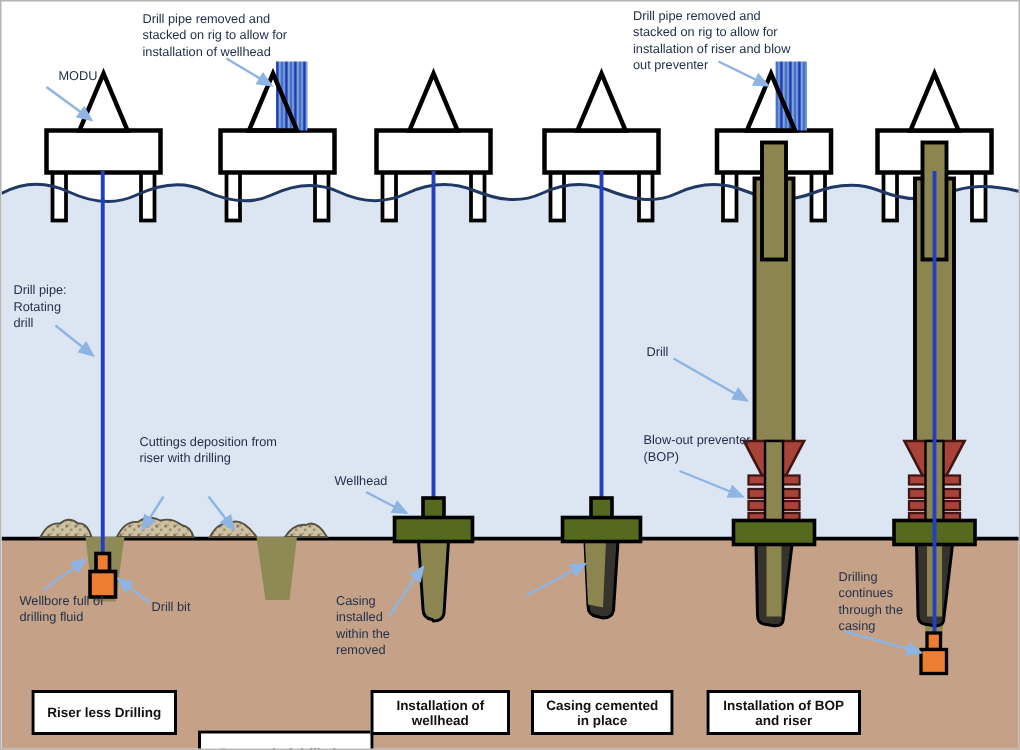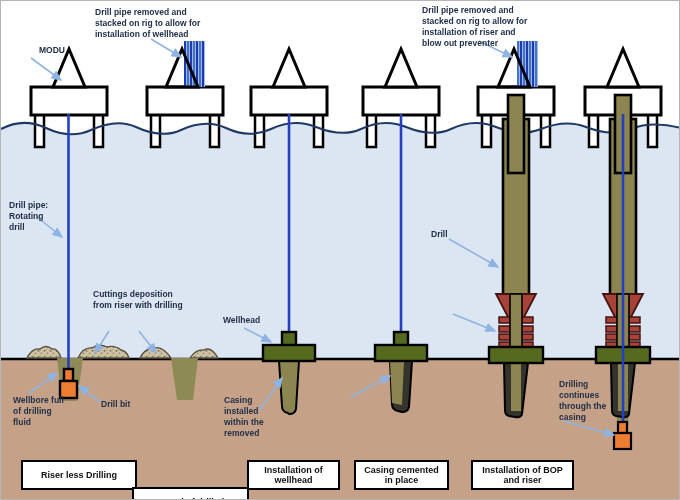--- a/index.html
+++ b/index.html
@@ -1,20 +1,20 @@
 <!DOCTYPE html>
 <html><head>
 <meta charset="utf-8">
 <style>
   html,body{margin:0;padding:0;background:#fff;}
   #page{position:relative;width:680px;height:500px;background:#ffffff;overflow:hidden;
         border:1px solid #b5b5b5;box-sizing:border-box;
         font-family:"Liberation Sans", sans-serif;}
   #art{position:absolute;left:0;top:0;}
-  .ann{position:absolute;font-size:8.5px;font-weight:bold;color:#22304a;line-height:1.3;z-index:30;}
+  .ann{position:absolute;font-size:8.5px;font-weight:normal;color:#22304a;line-height:1.3;z-index:30;}
   .stage-box{position:absolute;top:459px;height:30px;background:#ffffff;border:2.5px solid #000;
              box-sizing:border-box;display:flex;align-items:center;justify-content:center;
              text-align:center;font-size:9px;font-weight:bold;color:#111;line-height:1.15;
              padding:1px 3px;z-index:30;}
 </style>
 </head>
 <body>
 
 <div id="page">
 
@@ -172,28 +172,29 @@
     <line x1="350" y1="396" x2="389" y2="375"></line>
     <line x1="448" y1="238" x2="497" y2="266"></line>
     <line x1="452" y1="313" x2="494" y2="330"></line>
     <line x1="562" y1="420" x2="613" y2="434"></line>
   </g>
 </svg>
 
 <div class="ann" style="left:8px;top:44px;width:42px;padding-left:30px;">MODU</div>
 <div class="ann" style="left:94px;top:6px;width:110px;">Drill pipe removed and stacked on rig to allow for installation of wellhead</div>
 <div class="ann" style="left:421px;top:4px;width:112px;">Drill pipe removed and stacked on rig to allow for installation of riser and blow out preventer</div>
-<div class="ann" style="left:8px;top:199px;width:46px;">Drill pipe: Rotating drill</div>
+<div class="ann" style="left:8px;top:187px;width:46px;">Drill pipe: Rotating drill</div>
 <div class="ann" style="left:92px;top:288px;width:100px;">Cuttings deposition from riser with drilling</div>
 <div class="ann" style="left:12px;top:394px;width:58px;">Wellbore full of drilling fluid</div>
 <div class="ann" style="left:100px;top:398px;width:50px;">Drill bit</div>
 <div class="ann" style="left:222px;top:314px;width:55px;">Wellhead</div>
 <div class="ann" style="left:223px;top:394px;width:50px;">Casing installed within the removed</div>
 <div class="ann" style="left:430px;top:228px;width:40px;">Drill</div>
+<div class="ann" style="left:428px;top:287px;width:90px;">Blow-out preventer (BOP)</div>
 <div class="ann" style="left:558px;top:378px;width:52px;">Drilling continues through the casing</div>
 
-<div class="stage-box" style="left:20px;width:116px;">Riser less Drilling</div>
+<div class="stage-box" style="left:20px;width:97px;">Riser less Drilling</div>
 <div class="stage-box" style="left:131px;width:117px;margin-top:27px;">Removal of drill pipe</div>
 <div class="stage-box" style="left:246px;width:93px;">Installation of wellhead</div>
 <div class="stage-box" style="left:353px;width:95px;">Casing cemented in place</div>
 <div class="stage-box" style="left:470px;width:103px;">Installation of BOP and riser</div>
 
 </div>
 
 </body></html>

